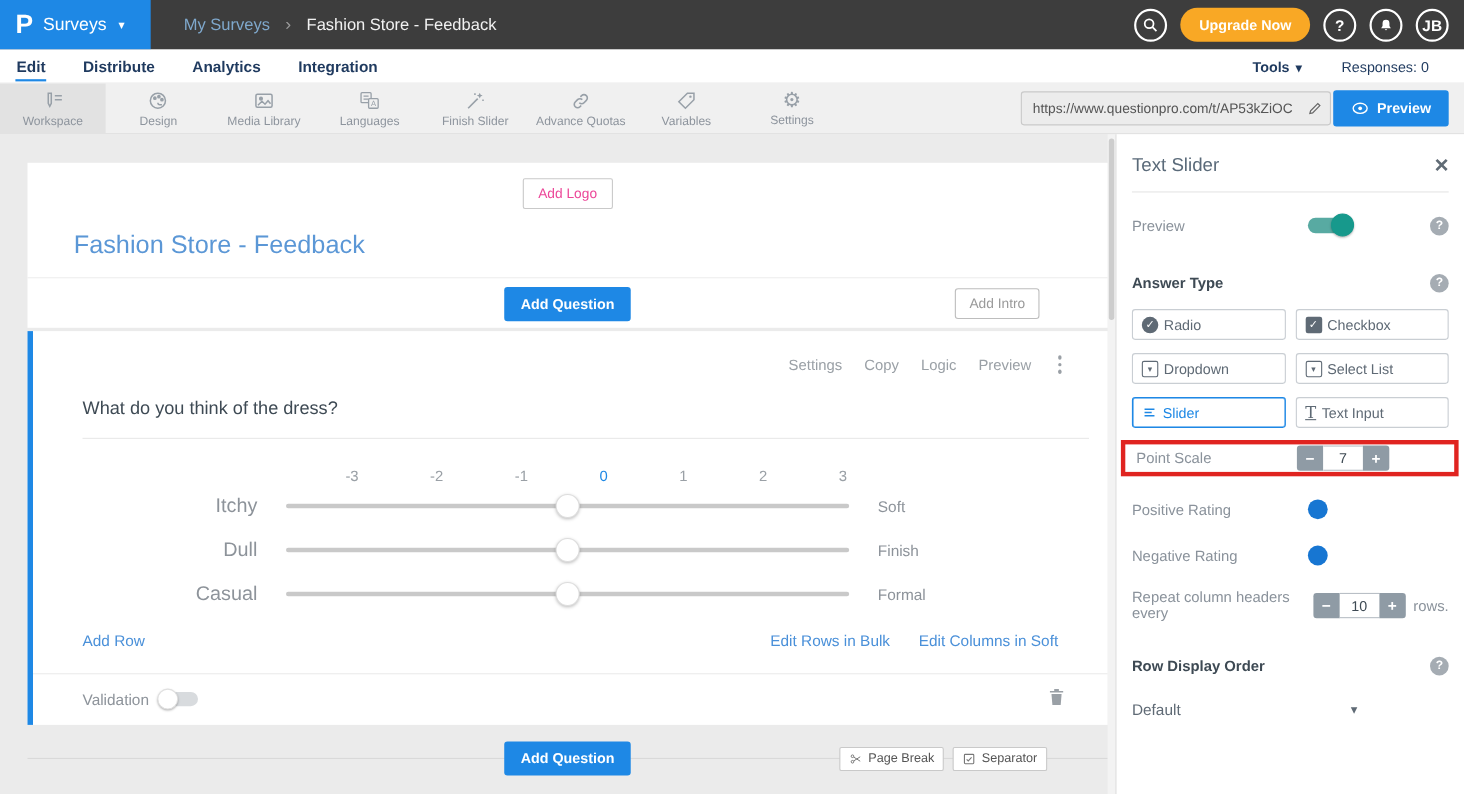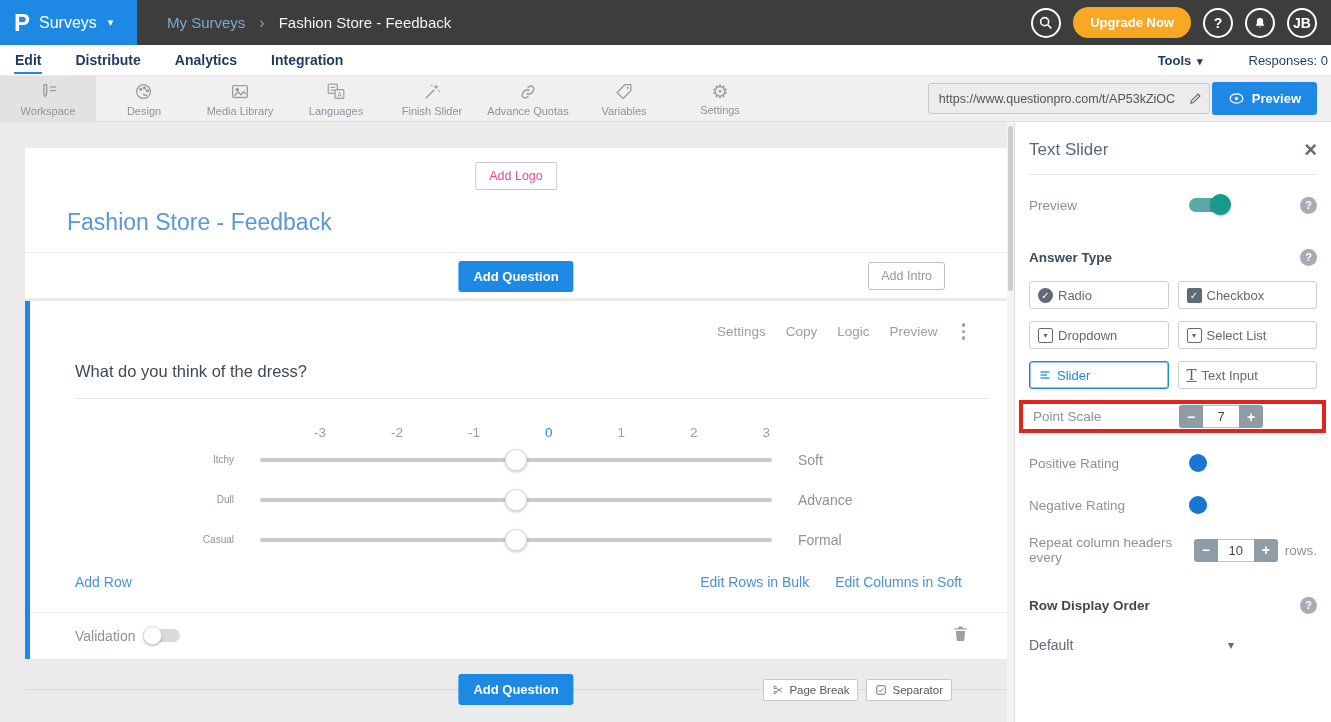--- a/index.html
+++ b/index.html
@@ -18,21 +18,21 @@
   .crumb-current { color:#f2f2f2; }
   .top-right { margin-left:auto; display:flex; align-items:center; gap:12px; padding-right:14px; }
   .circle-btn { width:30px; height:30px; border:2px solid #fff; border-radius:50%; display:flex; align-items:center; justify-content:center; color:#fff; font-weight:bold; font-size:14px; cursor:pointer; background:transparent; }
   .upgrade-btn { background:#f9a825; color:#fff; font-weight:bold; font-size:13px; border:none; border-radius:16px; padding:8px 17px; cursor:pointer; }
 
   
   .navbar { position:absolute; top:45px; left:0; right:0; height:31px; background:#fff; display:flex; align-items:center; border-bottom:1px solid #ececec; }
   .nav-tabs { display:flex; gap:32px; padding-left:14px; }
   .nav-tab { font-size:14px; font-weight:bold; color:#1f3a5f; cursor:pointer; padding:5px 1px 6px; }
   .nav-tab.active { border-bottom:2px solid #1e88e5; padding-bottom:4px; }
-  .nav-right { margin-left:auto; display:flex; align-items:center; gap:46px; padding-right:3px; font-size:13px; color:#1f3a5f; }
+  .nav-right { margin-left:auto; display:flex; align-items:center; gap:36px; padding-right:32px; font-size:13px; color:#1f3a5f; }
   .nav-right .tools { cursor:pointer; font-weight:bold; }
   .nav-right .caret { color:#1f3a5f; }
 
   
   .toolbar { position:absolute; top:76px; left:0; right:0; height:46px; background:#f0f0f0; border-bottom:1px solid #e0e0e0; display:flex; align-items:stretch; }
   .tool-item { width:96px; display:flex; flex-direction:column; align-items:center; justify-content:center; gap:2px; color:#98a0a8; cursor:pointer; }
   .tool-item.active { background:#e2e2e2; }
   .tool-item .tlabel { font-size:11px; color:#8d949d; white-space:nowrap; }
   .tool-item svg { stroke:#98a0a8; }
   .gear-glyph { font-size:19px; line-height:20px; }
@@ -59,21 +59,21 @@
   .qcard { margin:3px 0 0 25px; width:982px; background:#fff; border-left:5px solid #1e88e5; }
   .qtools { display:flex; justify-content:flex-end; align-items:center; gap:20px; padding:20px 38px 0 0; }
   .qlink { font-size:13.5px; color:#9aa0a6; cursor:pointer; }
   .kebab { display:flex; flex-direction:column; gap:3px; cursor:pointer; padding:2px 4px; }
   .kebab i { width:3.5px; height:3.5px; border-radius:50%; background:#9aa0a6; }
   .qtext { margin:20px 0 0 45px; font-size:16.5px; color:#3e4a54; cursor:text; }
   .qdivider { margin:17px 17px 0 45px; border-top:1px solid #e8e8e8; }
   .scale-nums { margin:26px 0 0 256px; width:512px; display:flex; justify-content:space-between; padding:0 28px; font-size:13.5px; color:#9aa0a6; }
   .scale-nums .zero { color:#1e88e5; }
   .srow { display:flex; align-items:center; height:40px; }
-  .srow .llabel { width:230px; text-align:right; padding-right:26px; font-size:10px; color:#8d939a; }
+  .srow .llabel { width:230px; text-align:right; padding-right:26px; font-size:18px; color:#8d939a; }
   .srow .rlabel { padding-left:26px; font-size:14px; color:#8d939a; }
   .track-wrap { position:relative; width:512px; height:40px; cursor:pointer; }
   .track { position:absolute; top:18px; left:0; right:0; height:4px; background:#c9c9c9; border-radius:2px; }
   .handle { position:absolute; top:9px; left:50%; transform:translateX(-50%); width:22px; height:22px; border-radius:50%; background:#fff; border:1px solid #ddd; box-shadow:0 1px 3px rgba(0,0,0,.25); cursor:grab; }
   .qlinks-row { display:flex; align-items:center; margin:14px 45px 0 45px; padding-bottom:22px; }
   .blue-link { color:#4a90d9; font-size:14px; cursor:pointer; }
   .qlinks-right { margin-left:auto; display:flex; gap:26px; }
   .validation-row { border-top:1px solid #ececec; height:47px; display:flex; align-items:center; padding:0 38px 0 45px; }
   .validation-row .vlabel { font-size:14px; color:#8d939a; }
   .trash { margin-left:auto; cursor:pointer; }
@@ -310,21 +310,21 @@
             <div class="handle"></div>
           </div>
         <span class="rlabel">Soft</span>
       </div>
       <div class="srow">
         <span class="llabel">Dull</span>
         <div class="track-wrap">
             <div class="track"></div>
             <div class="handle"></div>
           </div>
-        <span class="rlabel">Advance</span>
+        <span class="rlabel">Finish</span>
       </div>
       <div class="srow">
         <span class="llabel">Casual</span>
         <div class="track-wrap">
             <div class="track"></div>
             <div class="handle"></div>
           </div>
         <span class="rlabel">Formal</span>
       </div>
 

